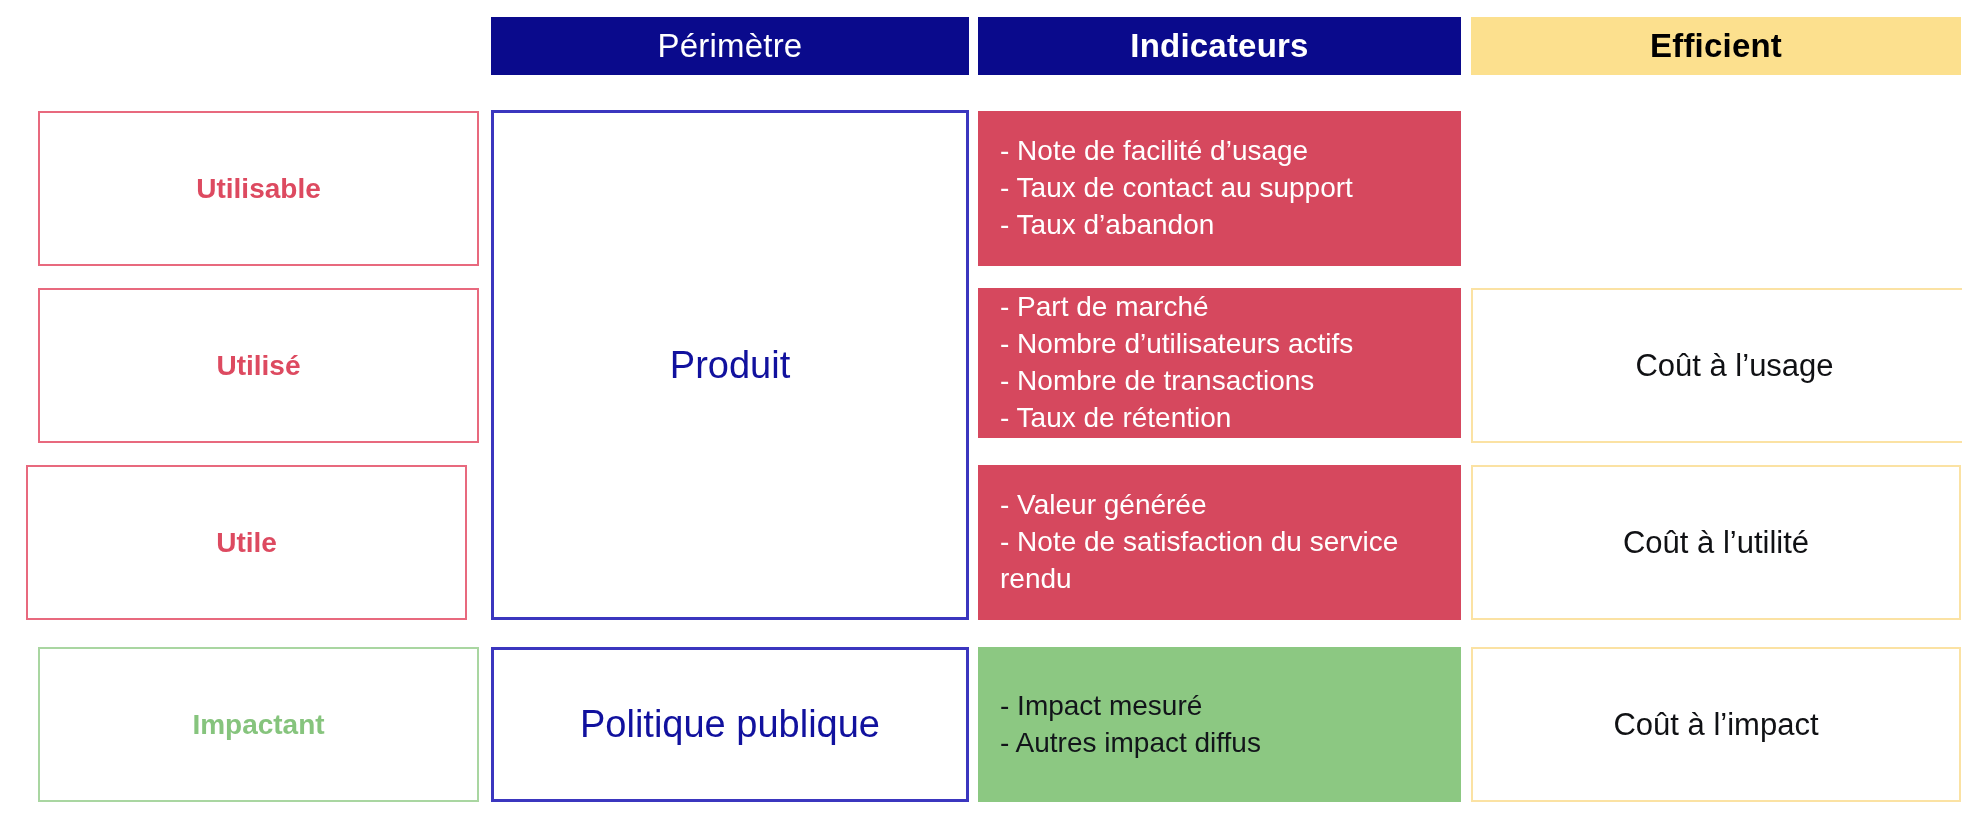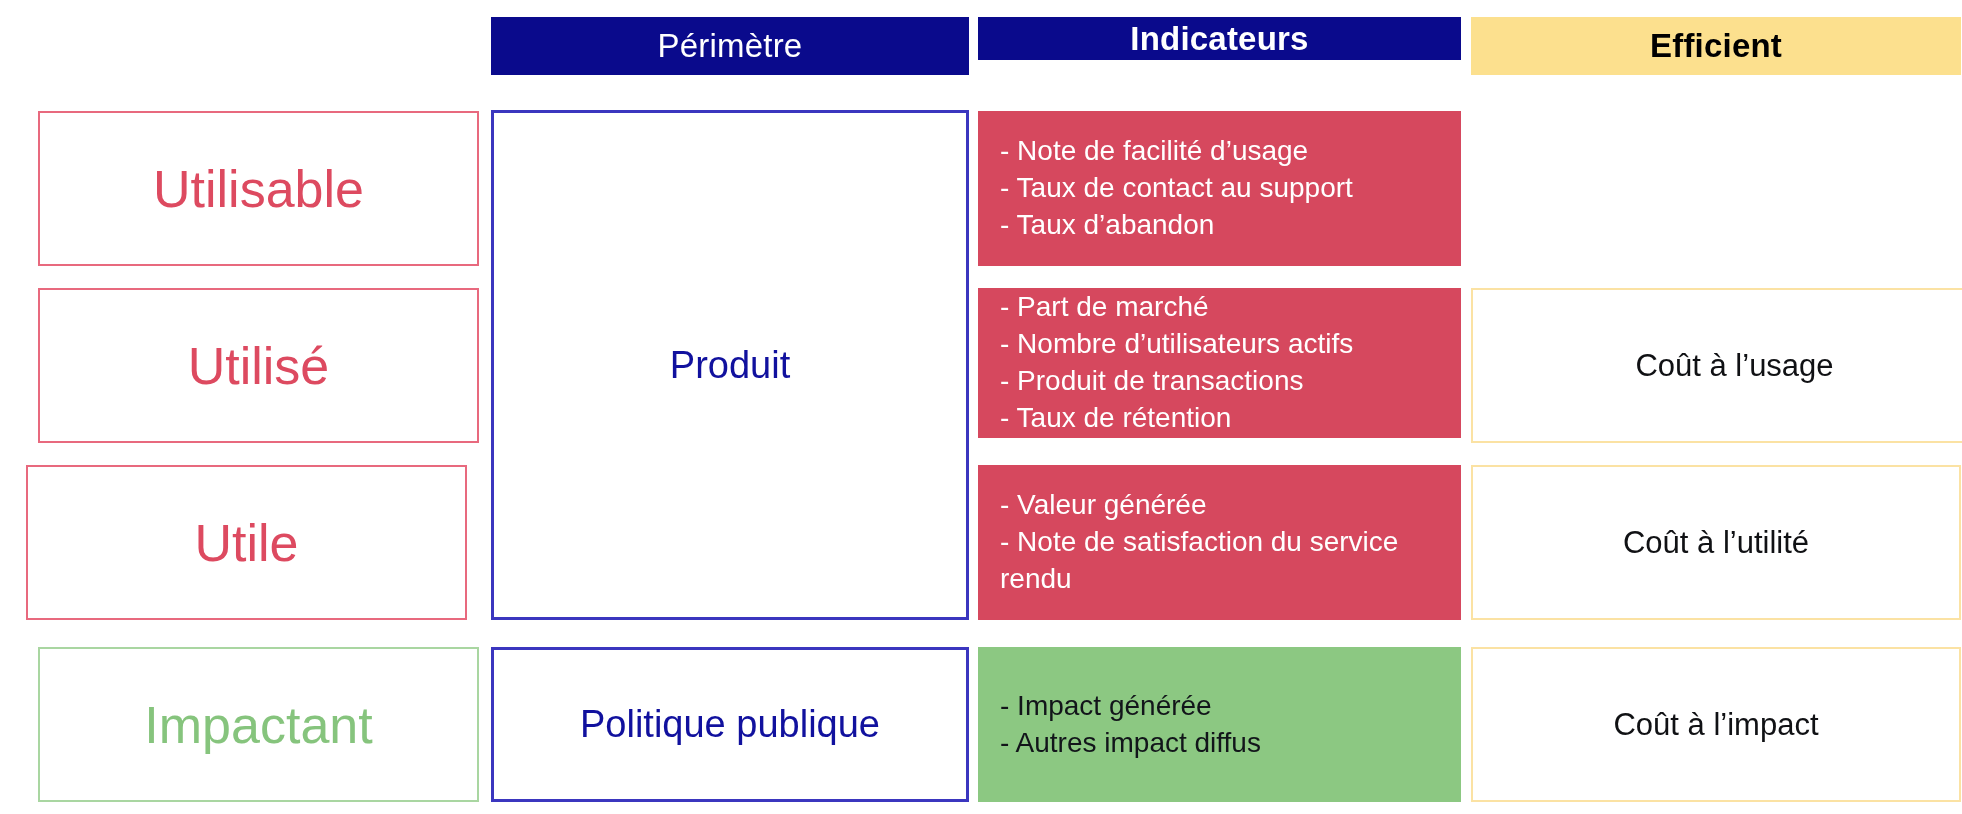--- a/index.html
+++ b/index.html
@@ -41,23 +41,24 @@
     color: #000000;
     font-weight: bold;
   }
   .hdr-bold { font-weight: bold; }
 
   
   .crit {
     align-items: center;
     justify-content: center;
     background: #ffffff;
-    font-size: 52px;
+    font-size: 28px;
     border-width: 2px;
     border-style: solid;
+    font-weight: bold;
   }
   .crit-red   { border-color: #e8697e; color: #dd4a60; }
   .crit-green { border-color: #a9d6a1; color: #86c47d; }
 
   
   .scope {
     align-items: center;
     justify-content: center;
     background: #ffffff;
     border: 3px solid #3b36bf;
@@ -92,21 +93,21 @@
     font-size: 31px;
   }
 </style>
 </head>
 <body>
 
 <div id="board">
 
   <div class="cell hdr hdr-navy" style="left:467px; top:17px; width:478px; height:58px;">Périmètre</div>
 
-  <div class="cell hdr hdr-navy hdr-bold" style="left:954px; top:17px; width:483px; height:43px;">Indicateurs</div>
+  <div class="cell hdr hdr-navy hdr-bold" style="left:954px; top:17px; width:483px; height:58px;">Indicateurs</div>
 
   <div class="cell hdr hdr-yellow" style="left:1447px; top:17px; width:490px; height:58px;">Efficient</div>
 
   <div class="cell crit crit-red" style="left:14px; top:111px; width:441px; height:155px;">Utilisable</div>
 
   <div class="cell crit crit-red" style="left:14px; top:288px; width:441px; height:155px;">Utilisé</div>
 
   <div class="cell crit crit-red" style="left:2px; top:465px; width:441px; height:155px;">Utile</div>
 
   <div class="cell crit crit-green" style="left:14px; top:647px; width:441px; height:155px;">Impactant</div>
@@ -120,36 +121,36 @@
       <li>- Note de facilité d’usage</li>
       <li>- Taux de contact au support</li>
       <li>- Taux d’abandon</li>
     </ul>
   </div>
 
   <div class="cell ind ind-red" style="left:954px; top:288px; width:483px; height:150px;">
     <ul>
       <li>- Part de marché</li>
       <li>- Nombre d’utilisateurs actifs</li>
-      <li>- Produit de transactions</li>
+      <li>- Nombre de transactions</li>
       <li>- Taux de rétention</li>
     </ul>
   </div>
 
   <div class="cell ind ind-red" style="left:954px; top:465px; width:483px; height:155px;">
     <ul>
       <li>- Valeur générée</li>
       <li>- Note de satisfaction du service
 rendu</li>
     </ul>
   </div>
 
   <div class="cell ind ind-green" style="left:954px; top:647px; width:483px; height:155px;">
     <ul>
-      <li>- Impact générée</li>
+      <li>- Impact mesuré</li>
       <li>- Autres impact diffus</li>
     </ul>
   </div>
 
   <div class="cell eff" style="left:1447px; top:288px; width:527px; height:155px;">Coût à l’usage</div>
 
   <div class="cell eff" style="left:1447px; top:465px; width:490px; height:155px;">Coût à l’utilité</div>
 
   <div class="cell eff" style="left:1447px; top:647px; width:490px; height:155px;">Coût à l’impact</div>
 

